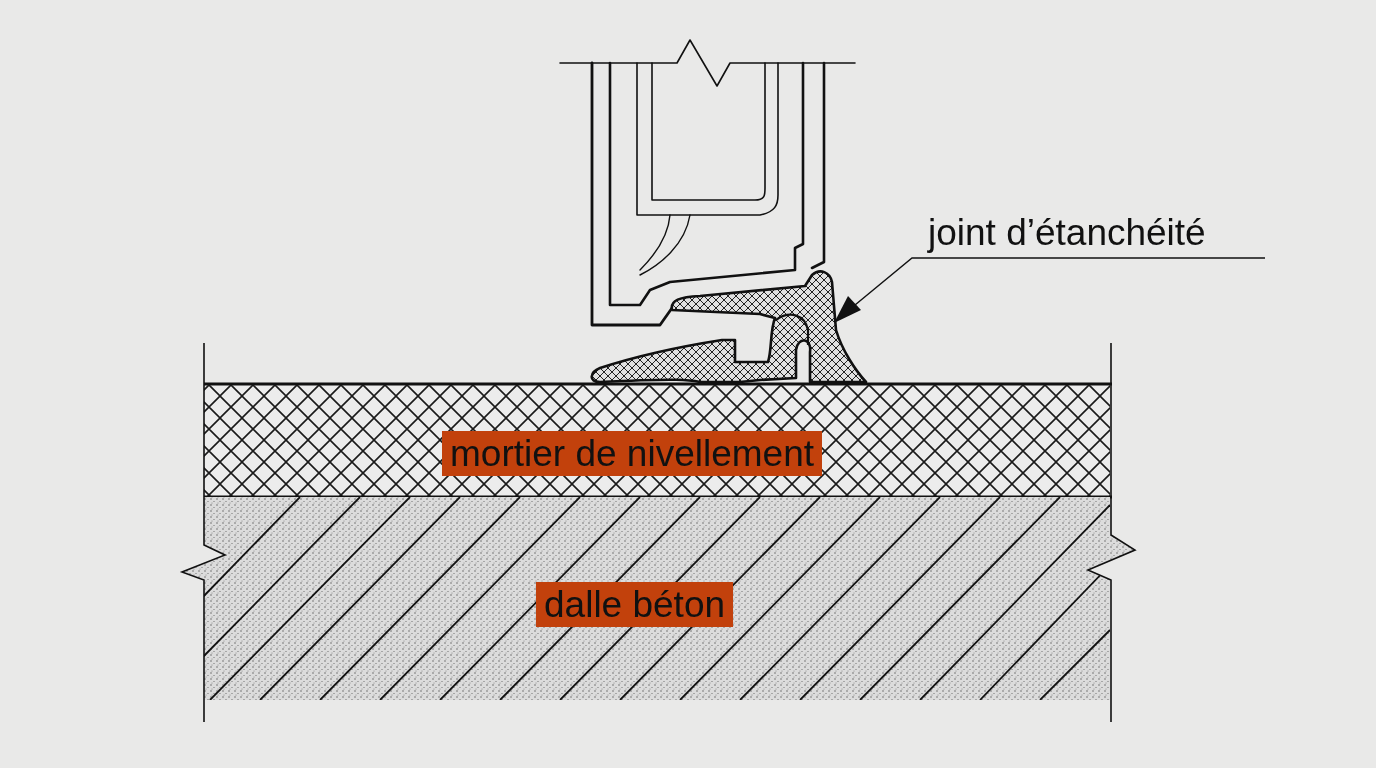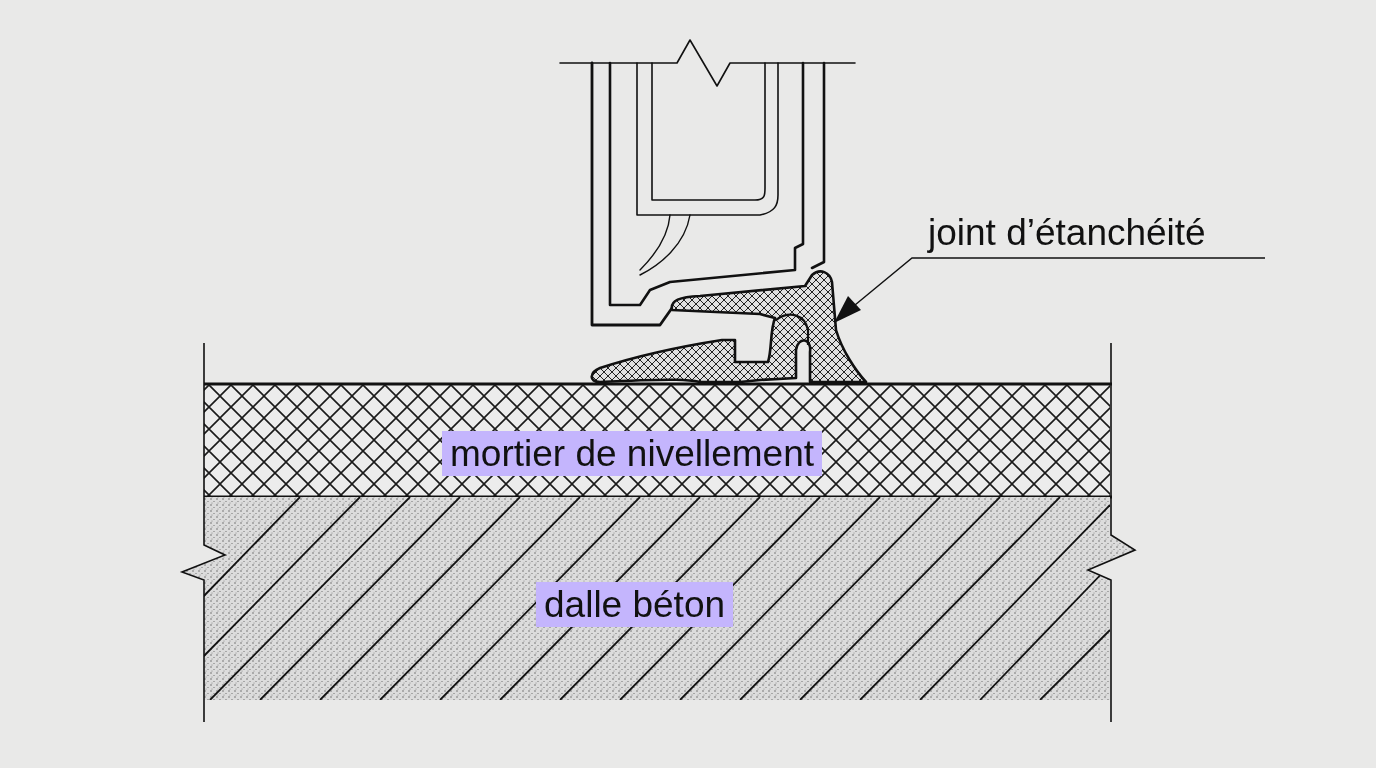--- a/index.html
+++ b/index.html
@@ -1,19 +1,19 @@
 <!DOCTYPE html>
 <html><head>
 <meta charset="utf-8">
 <style>
   html, body { margin:0; padding:0; }
   body { width:1376px; height:768px; background:#e9e9e8; overflow:hidden; position:relative; font-family:"Liberation Sans", sans-serif; }
   #diagram { position:absolute; left:0; top:0; width:1376px; height:768px; }
   .label { position:absolute; color:#111; font-family:"Liberation Sans", sans-serif; white-space:nowrap; line-height:1; }
-  .label-bg { background:#c4b5fd; padding:4px 8px; }
+  .label-bg { background:#c2410c; padding:4px 8px; }
   #lbl-joint { left:928px; top:214px; font-size:37px; }
   #lbl-mortier { left:442px; top:431px; font-size:37px; }
   #lbl-dalle { left:536px; top:582px; font-size:37px; }
 </style>
 </head>
 <body>
 
 <svg id="diagram" viewBox="0 0 1376 768" xmlns="http://www.w3.org/2000/svg">
   <defs>
     <pattern id="xhatch" patternUnits="userSpaceOnUse" width="22" height="22">

